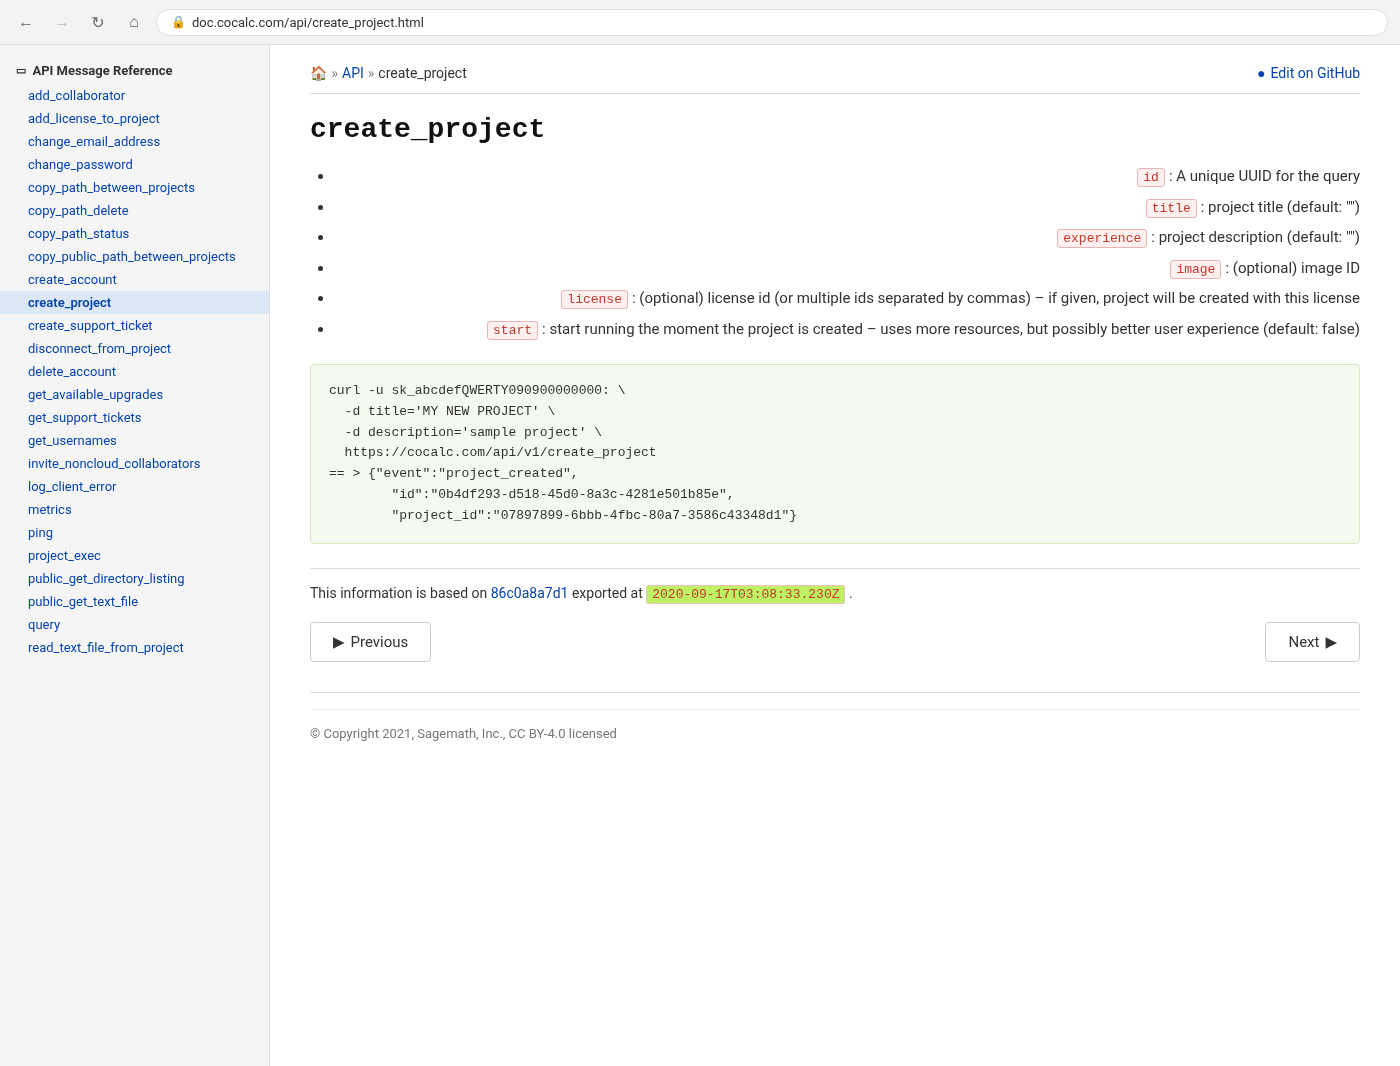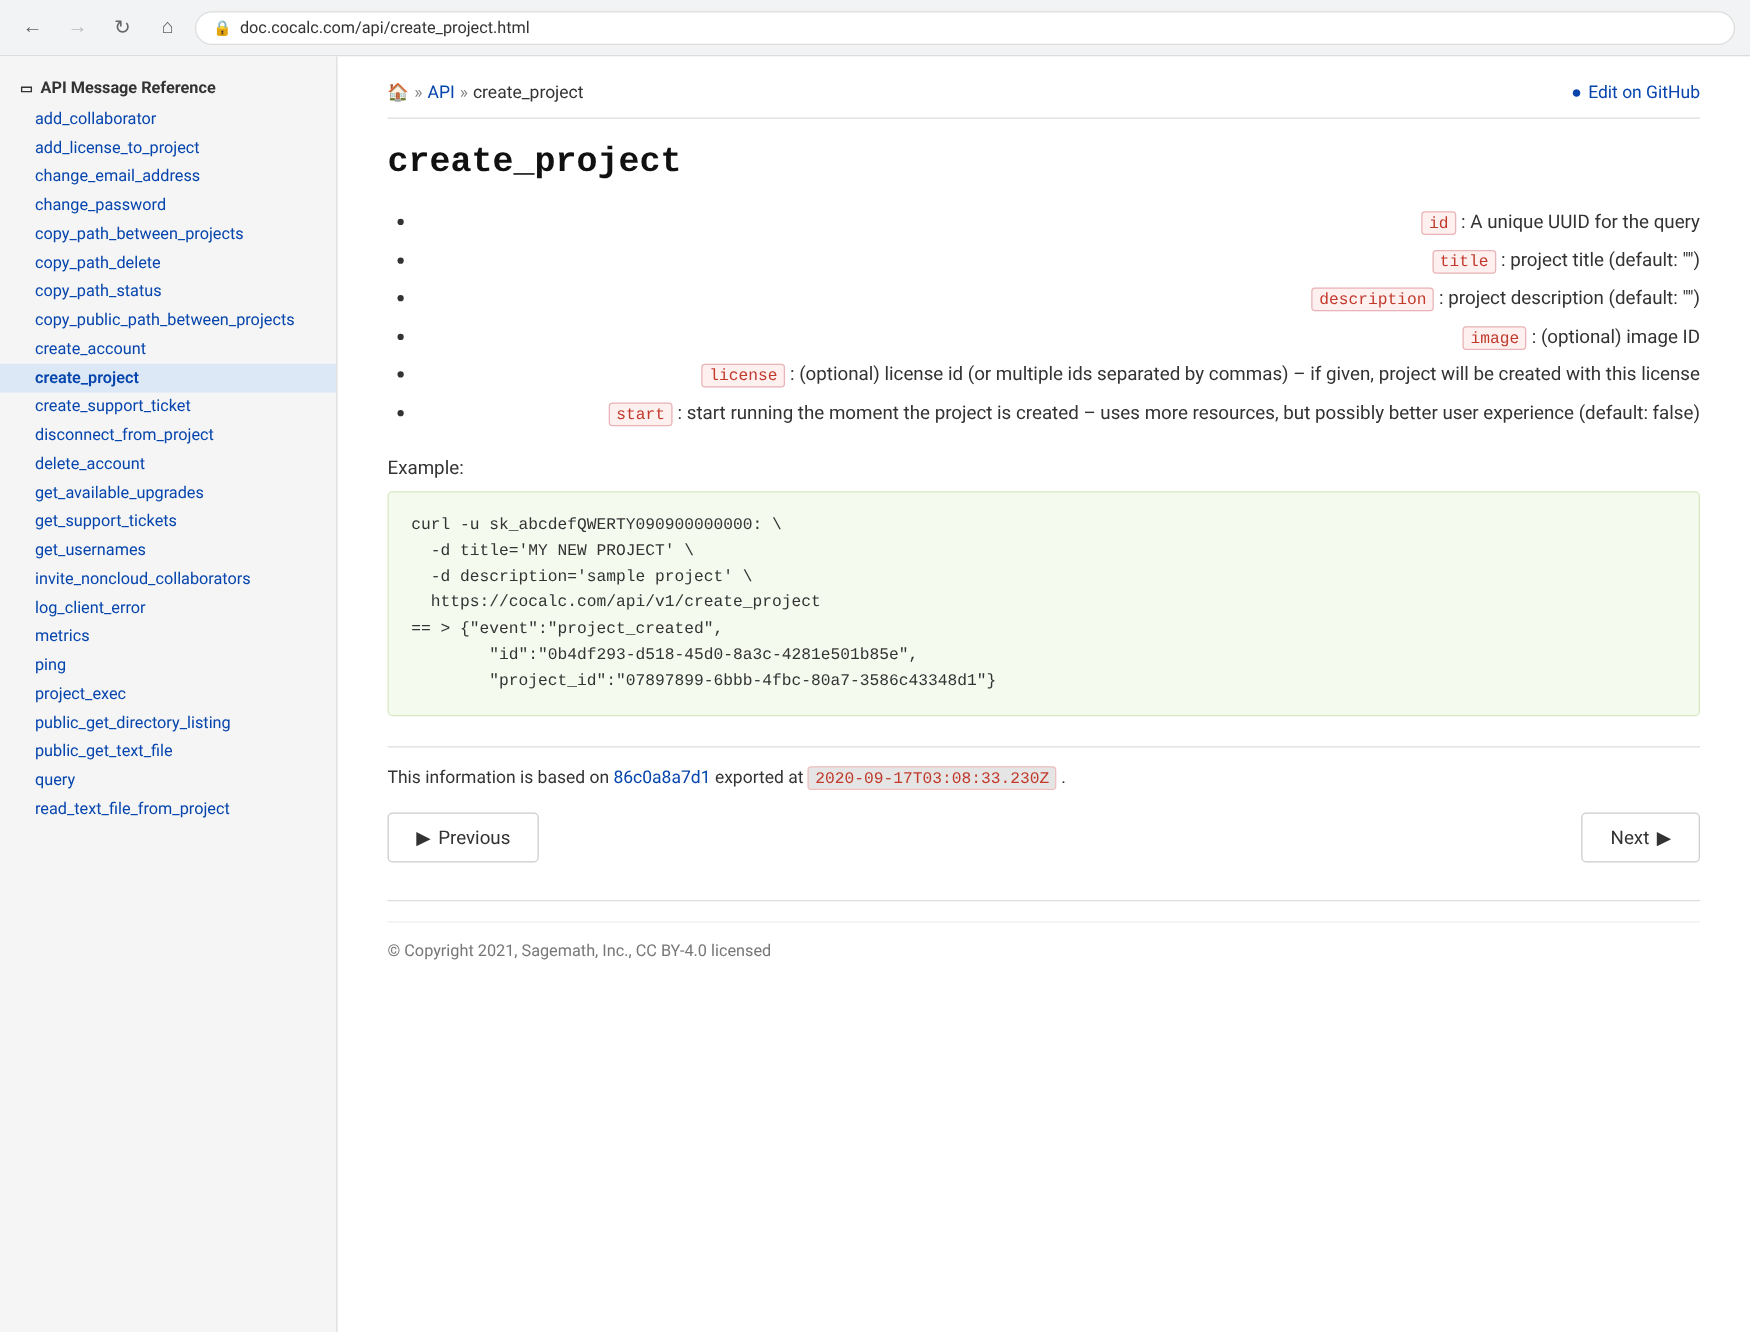--- a/index.html
+++ b/index.html
@@ -176,21 +176,21 @@
     }
 
     
     .info-text {
       font-size: 14px;
       color: #333;
       margin-bottom: 20px;
     }
     .info-text a { color: #0645ad; text-decoration: none; }
     .info-text .timestamp {
-      background: #e5e5e5;
+      background: #bef264;
       border: 1px solid #f0c0c0;
       color: #c0392b;
       font-family: 'Courier New', Courier, monospace;
       font-size: 13px;
       padding: 1px 5px;
       border-radius: 3px;
     }
 
     
     .nav-buttons {
@@ -285,27 +285,26 @@
       </a>
     </div>
 
     <hr class="divider">
 
     <h1 class="page-title">create_project</h1>
 
     <ul class="param-list" id="param-list">
         <li><span class="param-badge">id</span><span>: A unique UUID for the query</span></li>
         <li><span class="param-badge">title</span><span>: project title (default: "")</span></li>
-        <li><span class="param-badge">description</span><span>: project description (default: "")</span></li>
+        <li><span class="param-badge">experience</span><span>: project description (default: "")</span></li>
         <li><span class="param-badge">image</span><span>: (optional) image ID</span></li>
         <li><span class="param-badge">license</span><span>: (optional) license id (or multiple ids separated by commas) – if given, project will be created with this license</span></li>
         <li><span class="param-badge">start</span><span>: start running the moment the project is created – uses more resources, but possibly better user experience (default: false)</span></li>
       </ul>
 
-    <p class="example-label">Example:</p>
     <pre class="code-block">curl -u sk_abcdefQWERTY090900000000: \
   -d title='MY NEW PROJECT' \
   -d description='sample project' \
   https://cocalc.com/api/v1/create_project
 == &gt; {"event":"project_created",
         "id":"0b4df293-d518-45d0-8a3c-4281e501b85e",
         "project_id":"07897899-6bbb-4fbc-80a7-3586c43348d1"}</pre>
 
     <hr class="info-divider">
 

